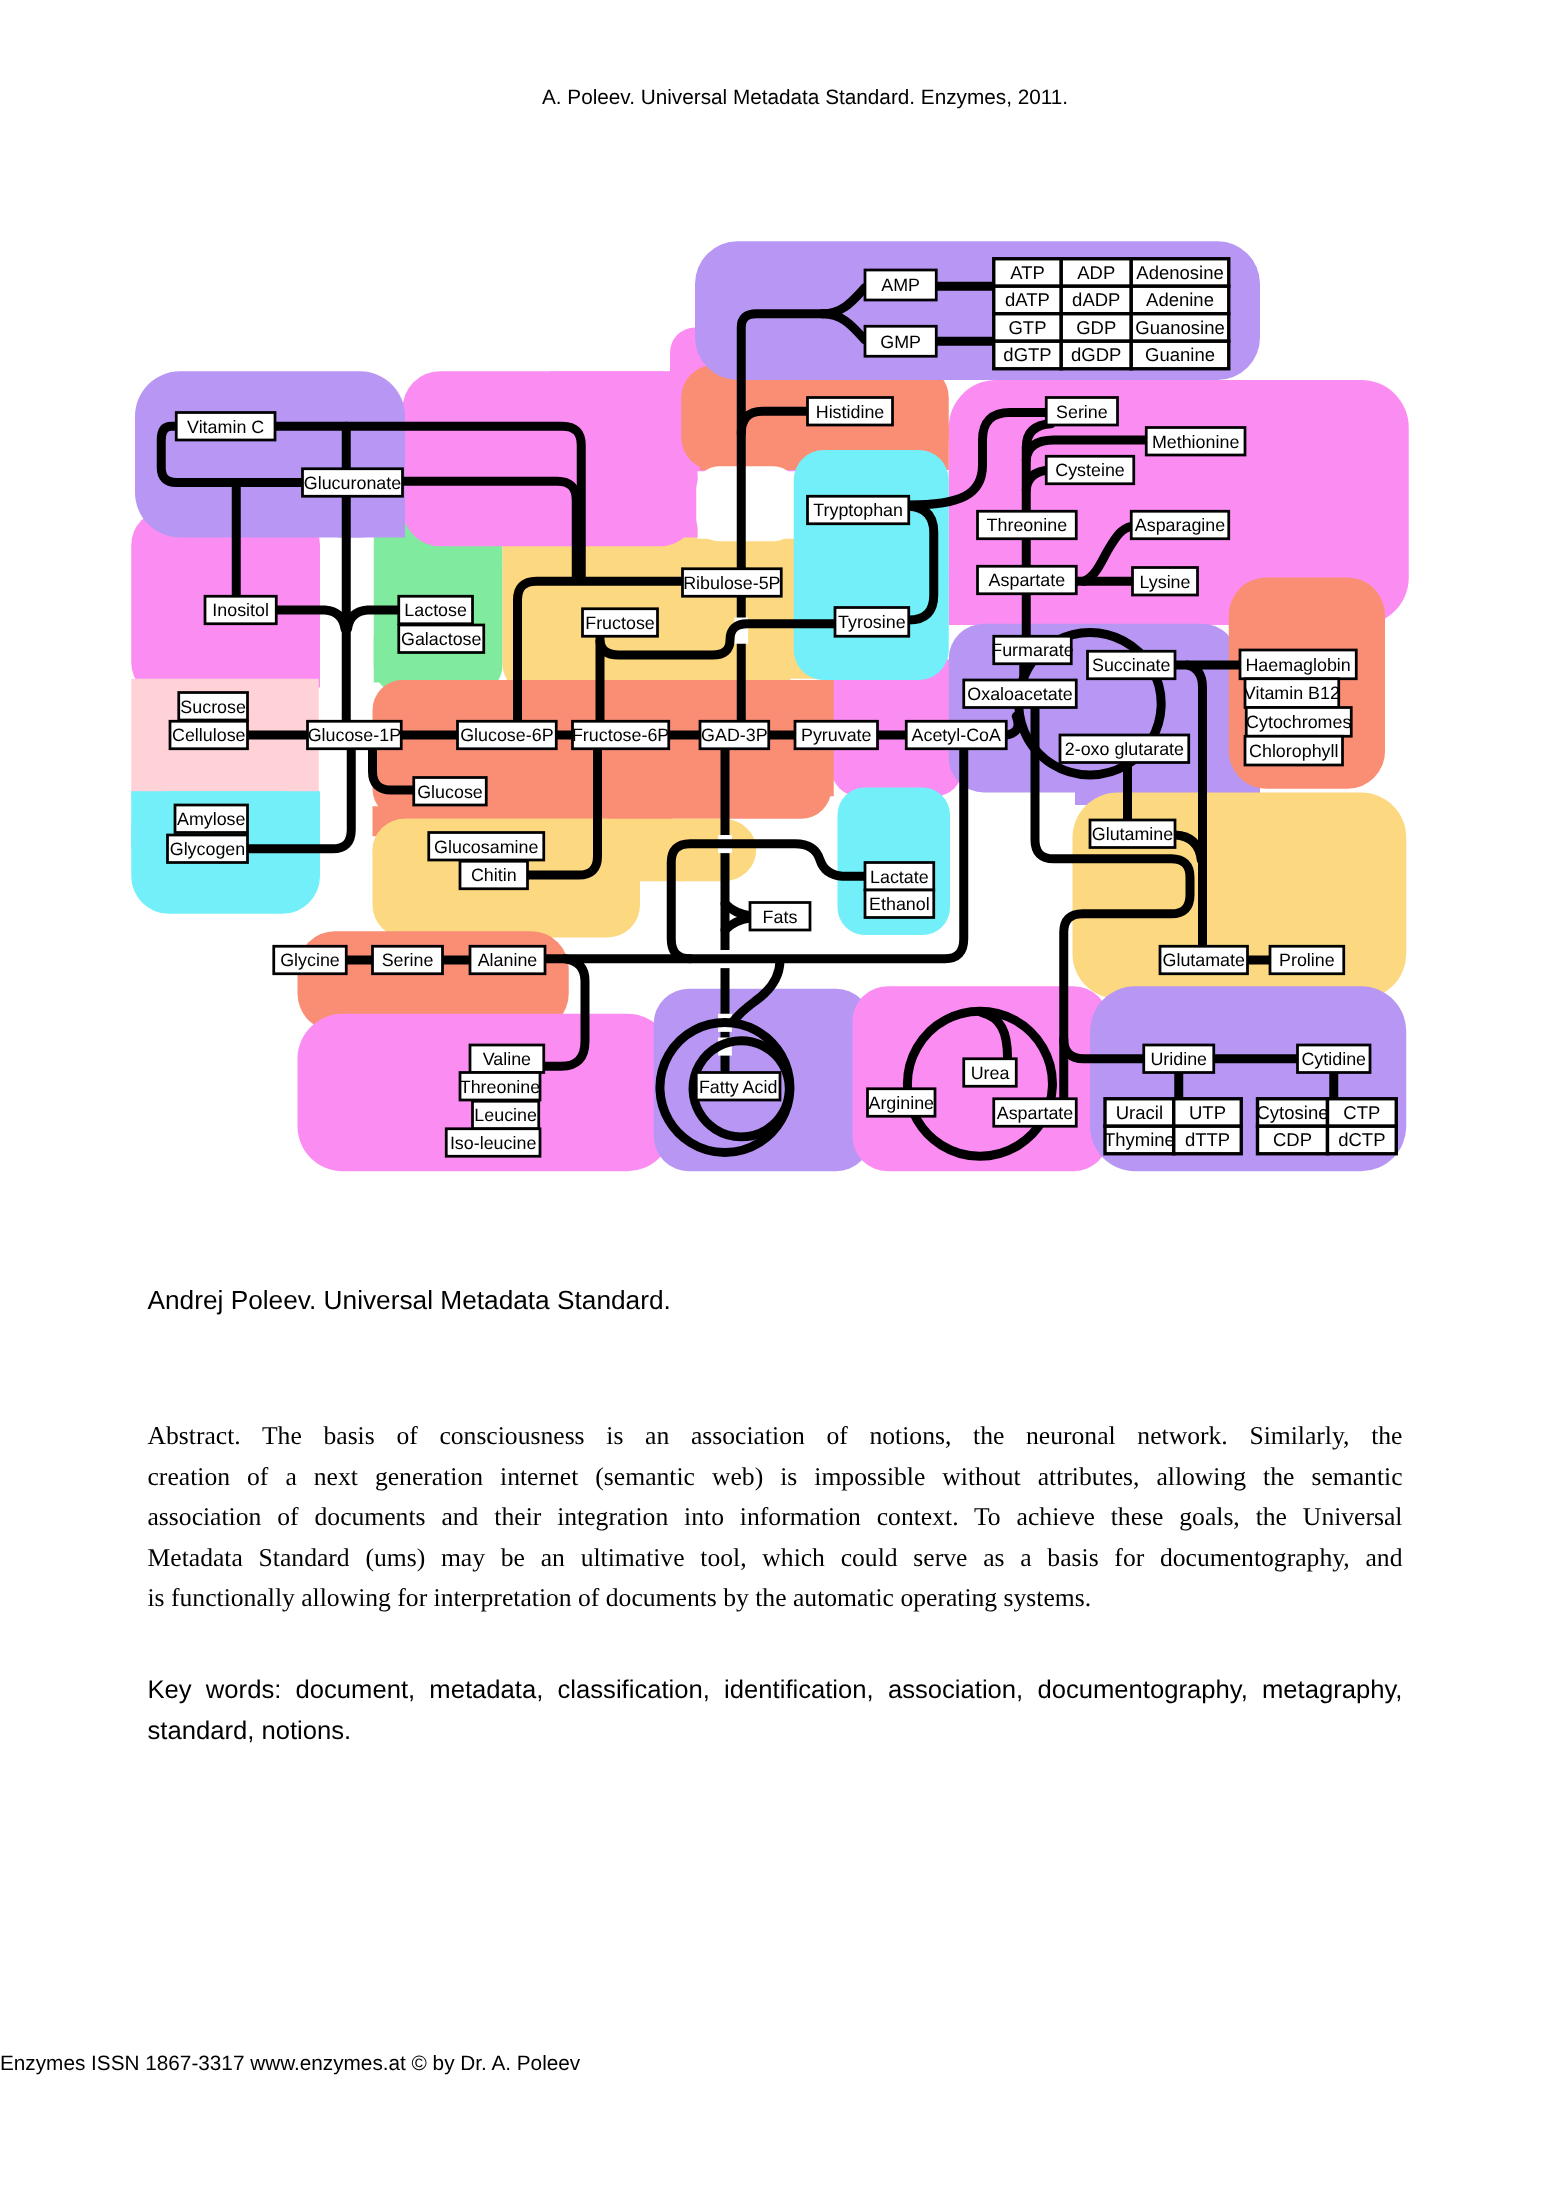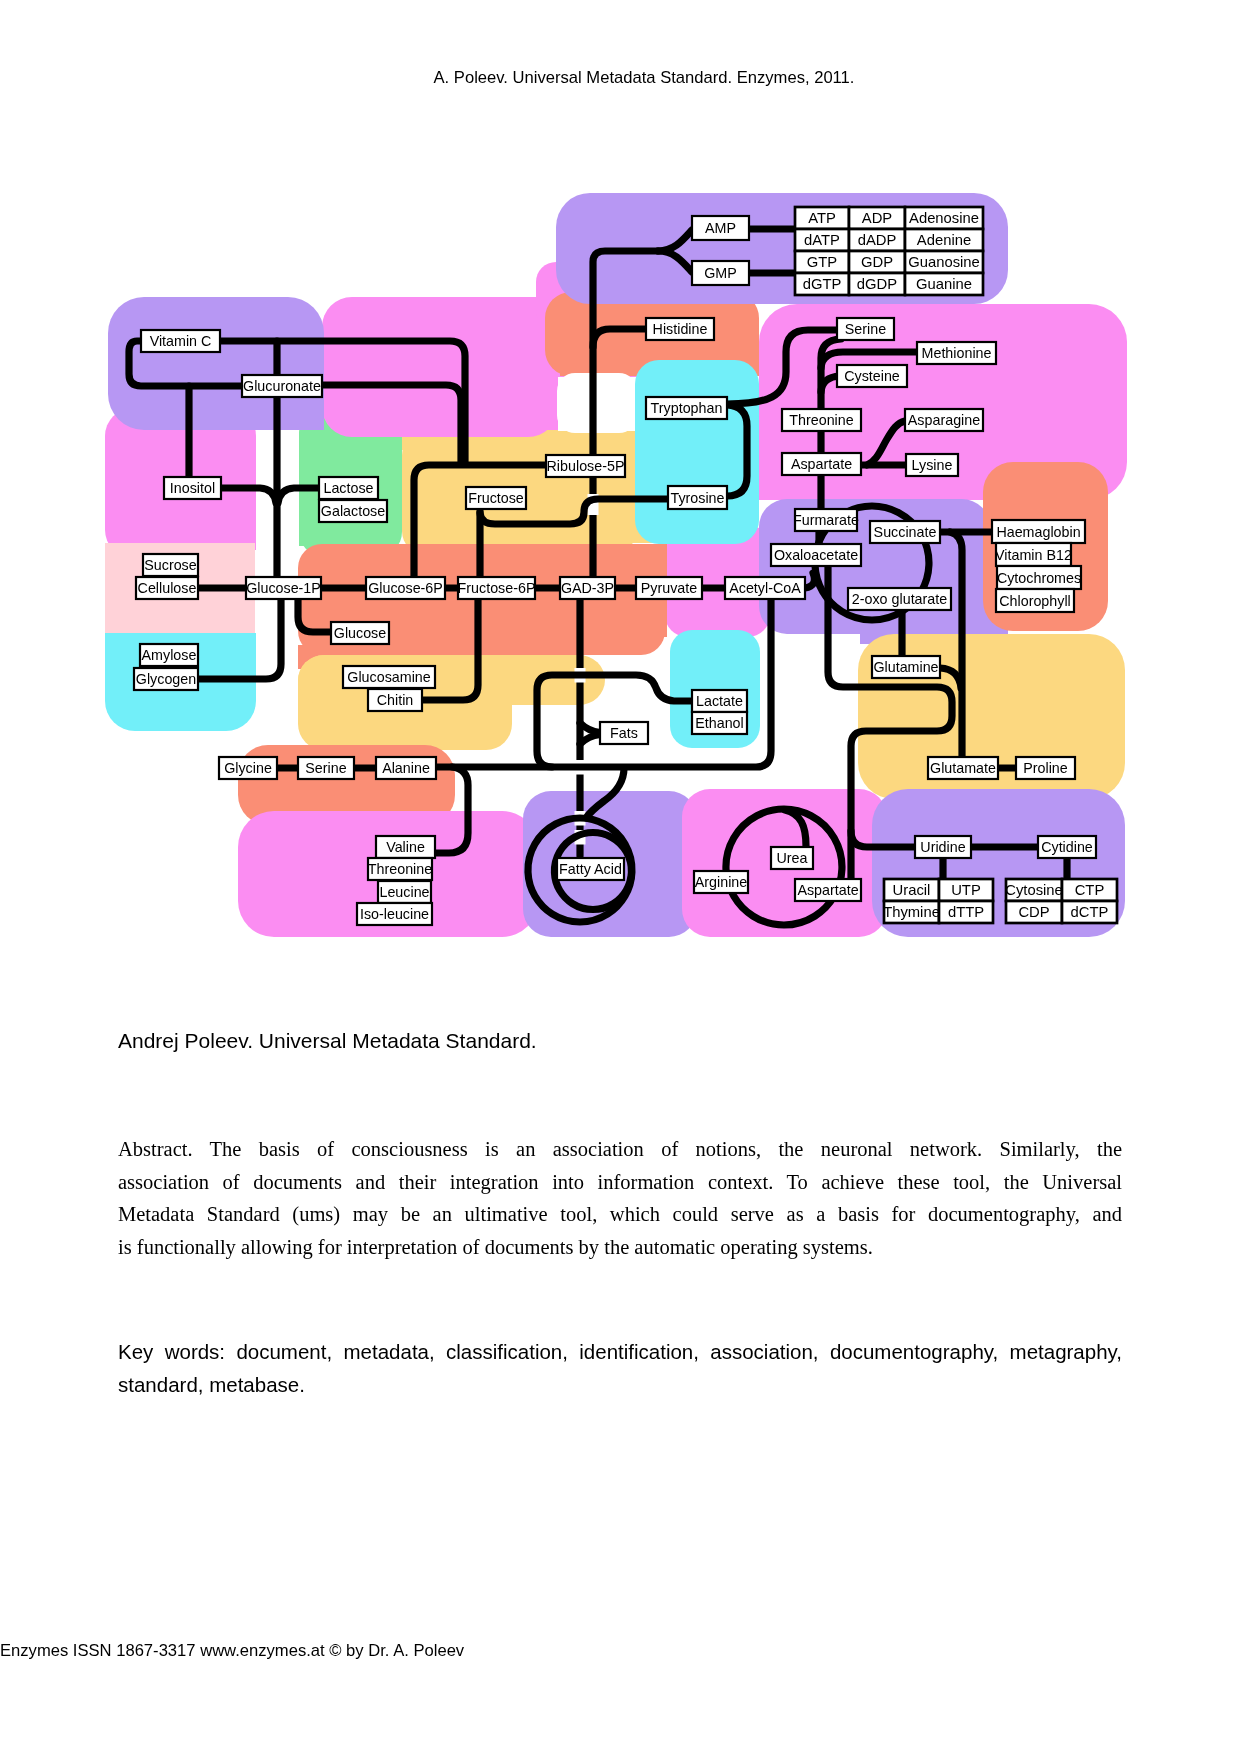--- a/index.html
+++ b/index.html
@@ -398,21 +398,22 @@
 <rect x="1062" y="879" width="55" height="22" fill="#fff" stroke="#000" stroke-width="2.7"></rect>
 <text x="1089.5" y="895.2" font-size="14.8" text-anchor="middle" font-family="Liberation Sans, sans-serif">CTP</text>
 <rect x="1006" y="901" width="56" height="22" fill="#fff" stroke="#000" stroke-width="2.7"></rect>
 <text x="1034.0" y="917.2" font-size="14.8" text-anchor="middle" font-family="Liberation Sans, sans-serif">CDP</text>
 <rect x="1062" y="901" width="55" height="22" fill="#fff" stroke="#000" stroke-width="2.7"></rect>
 <text x="1089.5" y="917.2" font-size="14.8" text-anchor="middle" font-family="Liberation Sans, sans-serif">dCTP</text>
 </svg>
 <div class="t1">Andrej Poleev. Universal Metadata Standard.</div>
 <div class="abs">
 <div class="jl">Abstract. The basis of consciousness is an association of notions, the neuronal network. Similarly, the</div>
-<div class="jl">association of documents and their integration into information context. To achieve these tool, the Universal</div>
+<div class="jl">creation of a next generation internet (semantic web) is impossible without attributes, allowing the semantic</div>
+<div class="jl">association of documents and their integration into information context. To achieve these goals, the Universal</div>
 <div class="jl">Metadata Standard (ums) may be an ultimative tool, which could serve as a basis for documentography, and</div>
 <div>is functionally allowing for interpretation of documents by the automatic operating systems.</div>
 </div>
 <div class="kw">
 <div class="jl">Key words: document, metadata, classification, identification, association, documentography, metagraphy,</div>
-<div>standard, metabase.</div>
+<div>standard, notions.</div>
 </div>
 <div class="ftr">Enzymes ISSN 1867-3317 www.enzymes.at © by Dr. A. Poleev</div>
 
 </body></html>

